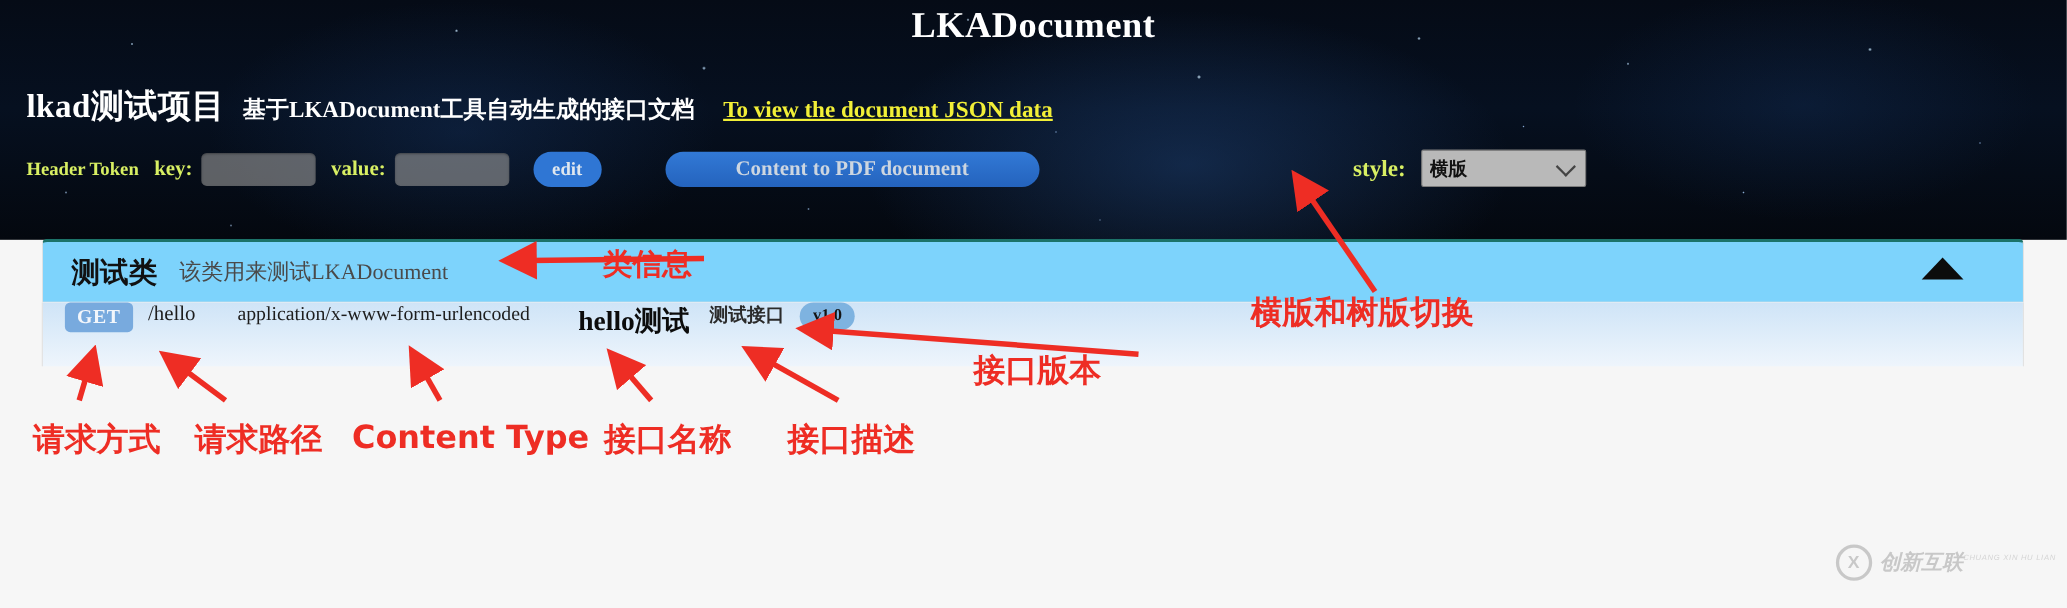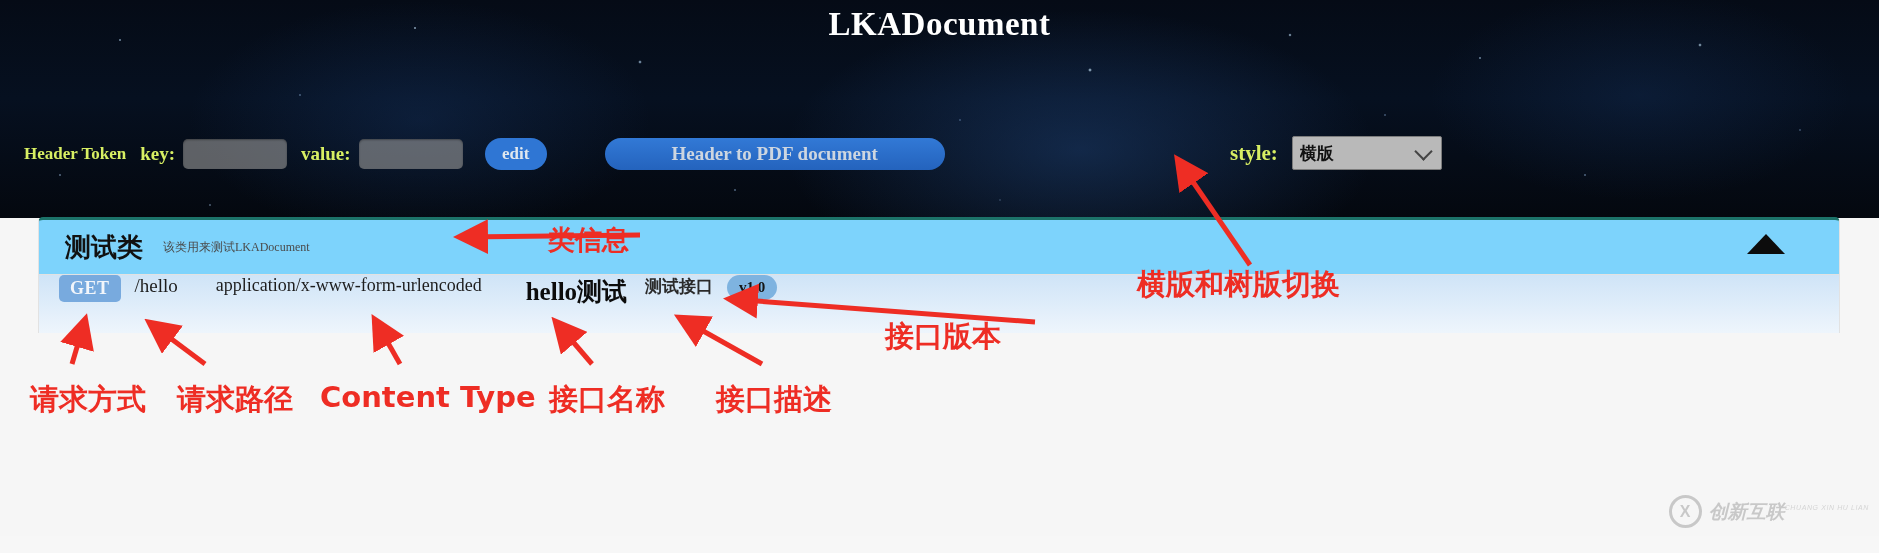--- a/index.html
+++ b/index.html
@@ -89,21 +89,21 @@
   .style-box{position:relative;}
 
   
   .panel{
     position:absolute;left:38px;top:217px;width:1802px;height:58px;
     background:#7dd3fc;border:1px solid #e2e2e2;border-top:3px solid #1c7369;
     border-radius:5px 5px 0 0;box-sizing:border-box;
   }
   .panel-head{display:flex;align-items:center;height:100%;padding-left:26px;}
   .class-name{font-size:26px;font-weight:700;color:#111;}
-  .class-desc{font-size:12px;color:#4a4a4a;margin-left:20px;}
+  .class-desc{font-size:20px;color:#4a4a4a;margin-left:20px;}
   .collapse-ico{
     position:absolute;right:54px;top:14px;width:0;height:0;
     border-left:19px solid transparent;border-right:19px solid transparent;
     border-bottom:20px solid #0c0c0c;cursor:pointer;
   }
 
   .api-row{
     position:absolute;left:38px;top:275px;width:1802px;height:58px;
     background:linear-gradient(180deg,#cfe4f7,#eef5fc);
     border-left:1px solid #e2e2e2;border-right:1px solid #e2e2e2;
@@ -144,29 +144,34 @@
 </style>
 </head>
 <body>
 
 <div class="screen">
 
   <div class="header">
 
     <div class="app-title">LKADocument</div>
 
+    <div class="title-row">
+      <span class="proj-title">lkad测试项目</span>
+      <span class="proj-desc">基于LKADocument工具自动生成的接口文档</span>
+      <a class="json-link">To view the document JSON data</a>
+    </div>
 
     <div class="toolbar">
       <span class="tb-label">Header Token</span>
       <span class="tb-sub">key:</span>
       <input class="tb-input" type="text" value="" style="">
       <span class="tb-sub">value:</span>
       <input class="tb-input" type="text" value="" style="">
       <button class="edit-btn">edit</button>
-      <button class="pdf-btn">Header to PDF document</button>
+      <button class="pdf-btn">Content to PDF document</button>
     </div>
 
     <div class="style-wrap">
       <span class="style-label">style:</span>
       <span class="style-box">
         <select class="style-select">
           <option>横版</option>
         </select>
         <span class="style-chev"></span>
       </span>

